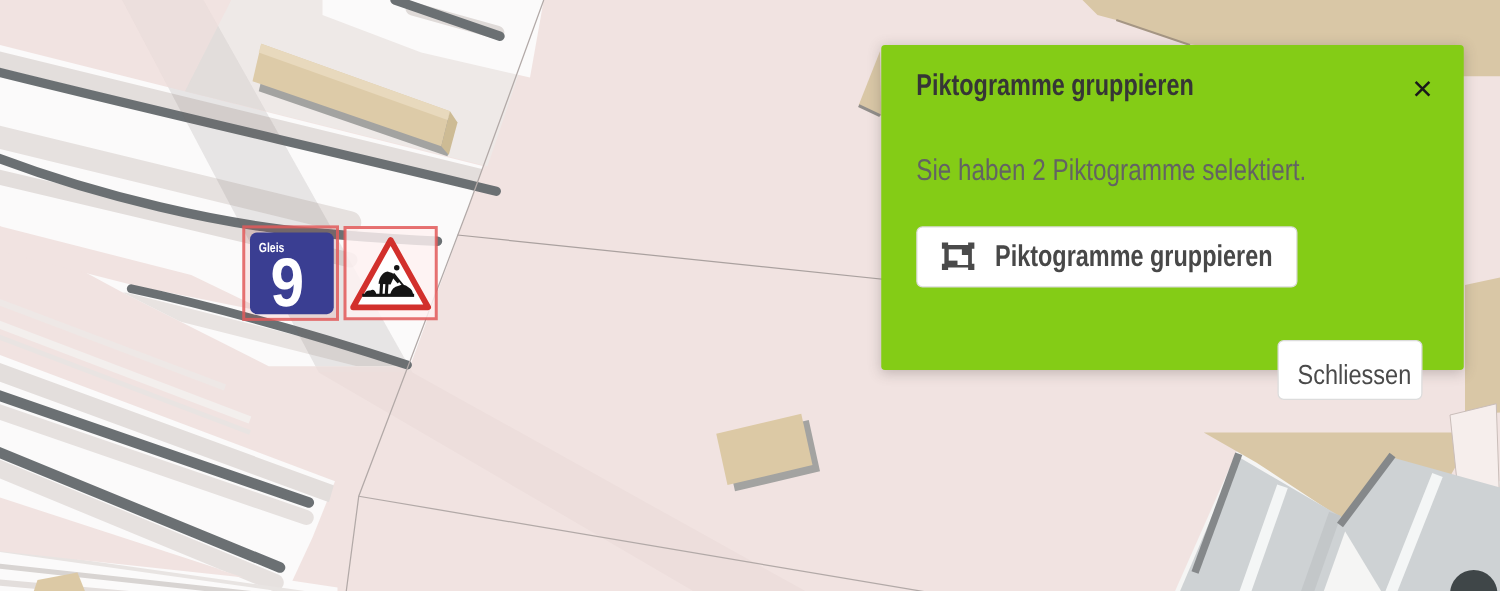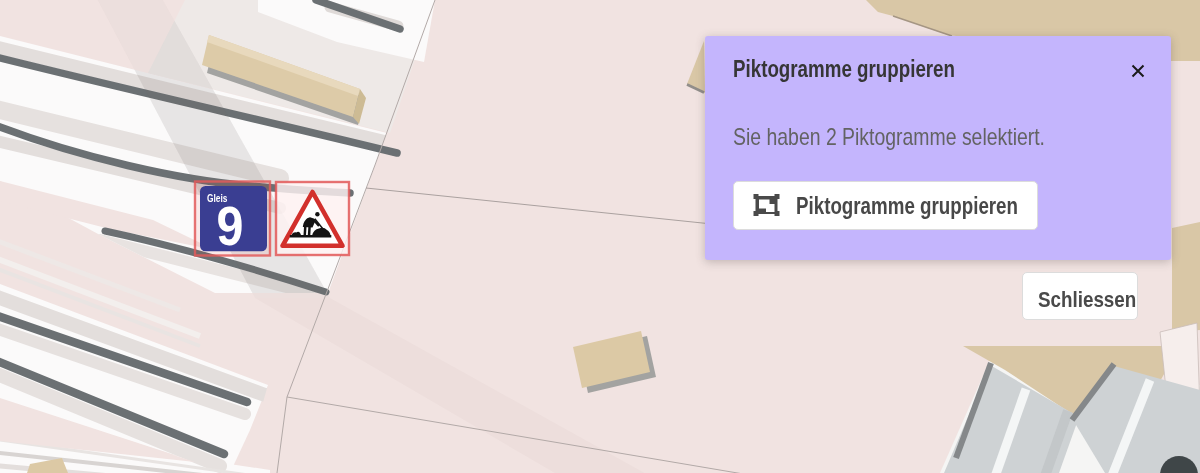--- a/index.html
+++ b/index.html
@@ -1,24 +1,24 @@
 <!DOCTYPE html>
 <html><head><meta charset="utf-8">
 <style>
   html,body{margin:0;padding:0;width:1200px;height:473px;overflow:hidden;font-family:"Liberation Sans",sans-serif;}
   #stage{position:relative;width:1200px;height:473px;background:#f1e3e1;}
   #map{position:absolute;left:0;top:0;}
-  #dlg{position:absolute;left:705px;top:36px;width:466px;height:224px;background:#c4b5fd;border-radius:3px;box-shadow:0 2px 10px rgba(80,70,70,.30);}
+  #dlg{position:absolute;left:705px;top:36px;width:466px;height:260px;background:#84cc16;border-radius:3px;box-shadow:0 2px 10px rgba(80,70,70,.30);}
   .ttl{position:absolute;left:28px;top:19px;font-size:24px;font-weight:bold;color:#363636;white-space:nowrap;transform:scaleX(0.7815);transform-origin:0 0;}
   .bdy{position:absolute;left:28px;top:87px;font-size:24px;color:#636363;white-space:nowrap;transform:scaleX(0.8093);transform-origin:0 0;}
   .xbtn{position:absolute;left:421px;top:23px;width:24px;height:24px;}
   #b1{position:absolute;left:28px;top:145px;width:303px;height:47px;border:1px solid #dcdcdc;border-radius:5px;background:#fff;}
   #b1 svg{position:absolute;left:19px;top:11px;}
   #b1 span{position:absolute;left:62px;top:10px;font-size:24px;font-weight:bold;color:#484848;white-space:nowrap;transform:scaleX(0.7815);transform-origin:0 0;}
-  #b2{position:absolute;left:317px;top:236px;width:114px;height:46px;border:1px solid #dcdcdc;border-radius:5px;background:#fff;font-weight:bold;}
+  #b2{position:absolute;left:317px;top:236px;width:114px;height:46px;border:1px solid #dcdcdc;border-radius:5px;background:#fff;}
   #b2 span{position:absolute;left:15px;top:14px;font-size:22px;color:#4a4a4a;white-space:nowrap;transform:scaleX(0.855);transform-origin:0 0;}
 </style></head>
 <body>
 <div id="stage">
 <svg id="map" width="1200" height="473" viewBox="0 0 1200 473">
   <defs>
     <clipPath id="cb1">
           <polygon points="0,36 387,133 328,293 215,293 100,235 0,181"></polygon>
         </clipPath>
     <clipPath id="cb2">

